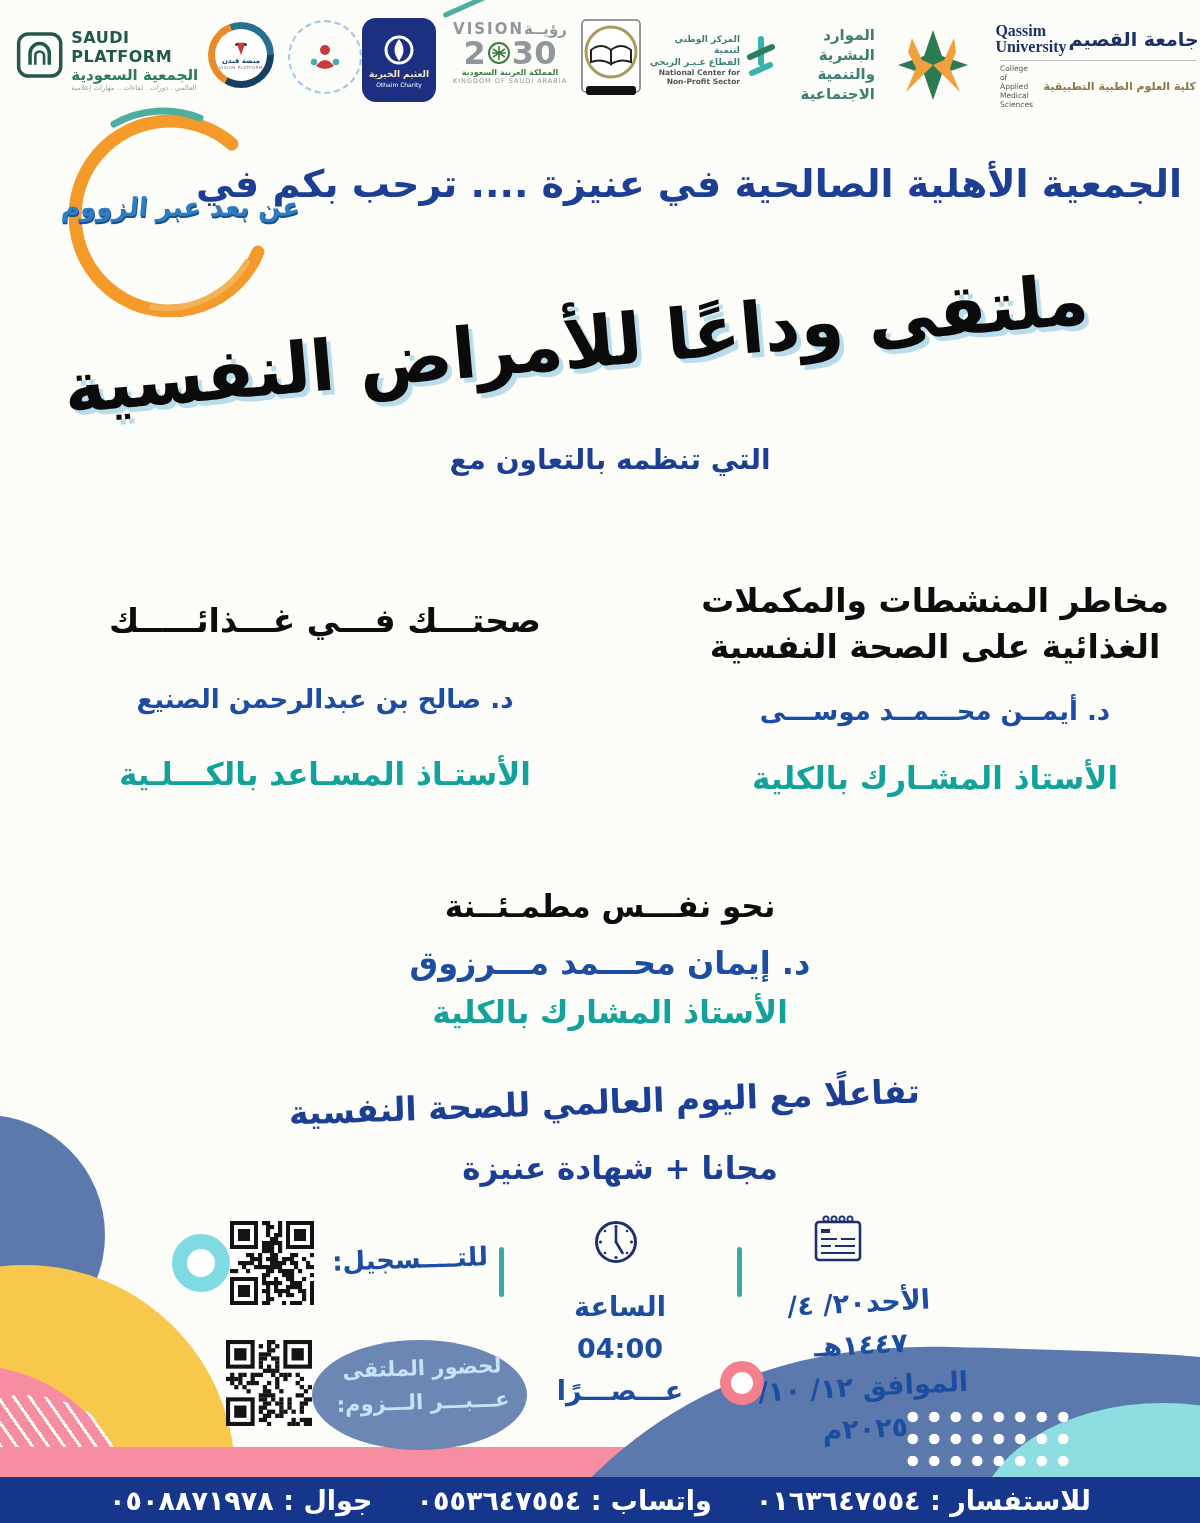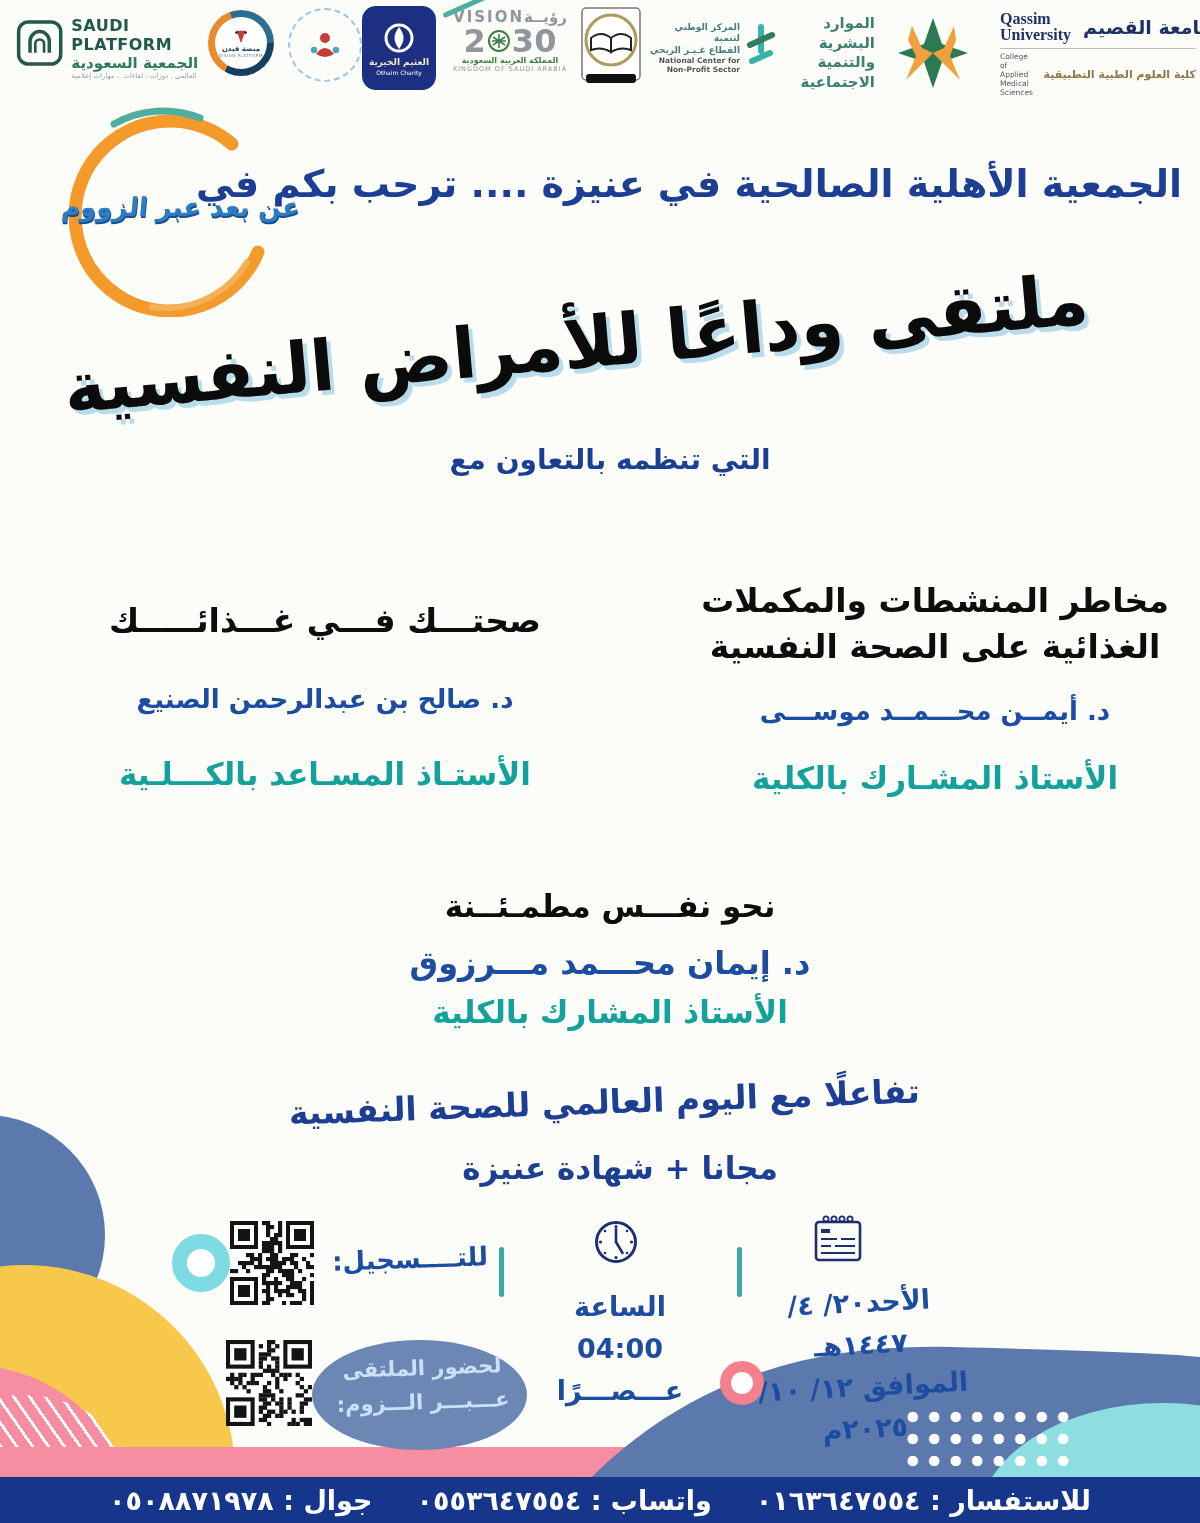--- a/index.html
+++ b/index.html
@@ -54,21 +54,21 @@
   .oth-box{background:#1c2f80;border-radius:14px;color:#fff;display:flex;flex-direction:column;
            align-items:center;justify-content:center;gap:2px;}
   .oth-ar{font-size:9px;font-weight:bold;color:#f5e9c8;}
   .oth-en{font-size:6px;color:#ffffff;}
 </style>
 </head>
 <body>
 
 <div id="poster">
 
-  <div class="abs" style="left:0;top:0;width:1117px;height:112px;">
+  <div class="abs" style="left:0;top:12px;width:1117px;height:112px;">
 
     <div class="abs" style="left:16px;top:16px;width:200px;display:flex;gap:8px;align-items:flex-start;">
       <svg width="54" height="54" viewBox="0 0 54 54">
         <rect x="3" y="3" width="48" height="48" rx="11" fill="none" stroke="#24584c" stroke-width="4"></rect>
         <path d="M16 38 V25 a11 11 0 0 1 22 0 V38" fill="none" stroke="#24584c" stroke-width="4"></path>
         <path d="M22 38 V28 a5 5 0 0 1 10 0 V38" fill="none" stroke="#24584c" stroke-width="3"></path>
       </svg>
       <div style="display:flex;flex-direction:column;">
         <span class="logo-en">SAUDI PLATFORM</span>
         <span class="logo-ar rtl" style="text-align:left;">الجمعية السعودية</span>
@@ -155,21 +155,21 @@
         <div>والتنمية الاجتماعية</div>
       </div>
       <svg width="78" height="78" viewBox="0 0 78 78">
         <path d="M39 4 L48 30 L74 39 L48 48 L39 74 L30 48 L4 39 L30 30 Z" fill="#2c7a52"></path>
         <path d="M60 12 L50 34 L39 39 L48 48 L66 66 L56 42 L62 26 Z" fill="#f0a13e"></path>
         <path d="M18 12 L28 34 L39 39 L30 48 L12 66 L22 42 L14 26 Z" fill="#f0a13e" transform="translate(0,0)"></path>
       </svg>
     </div>
 
     <div class="abs" style="left:1000px;top:10px;width:196px;">
-      <div style="display:flex;gap:12px;align-items:center;justify-content:space-between;">
+      <div style="display:flex;gap:2px;align-items:center;justify-content:center;">
         <div>
           <div class="qu-en">Qassim</div>
           <div class="qu-en">University</div>
         </div>
         <span class="qu-ar rtl">جامعة القصيم</span>
         <svg width="40" height="34" viewBox="0 0 40 34">
           <path d="M20 2 L38 17 L20 32 L2 17 Z" fill="none" stroke="#2e6f7e" stroke-width="2"></path>
           <path d="M8 17 L20 7 M12 21 L26 9 M16 25 L30 13 M20 29 L32 17" stroke="#2e6f7e" stroke-width="1.4"></path>
           <circle cx="20" cy="17" r="2.4" fill="#2e6f7e"></circle>
         </svg>

